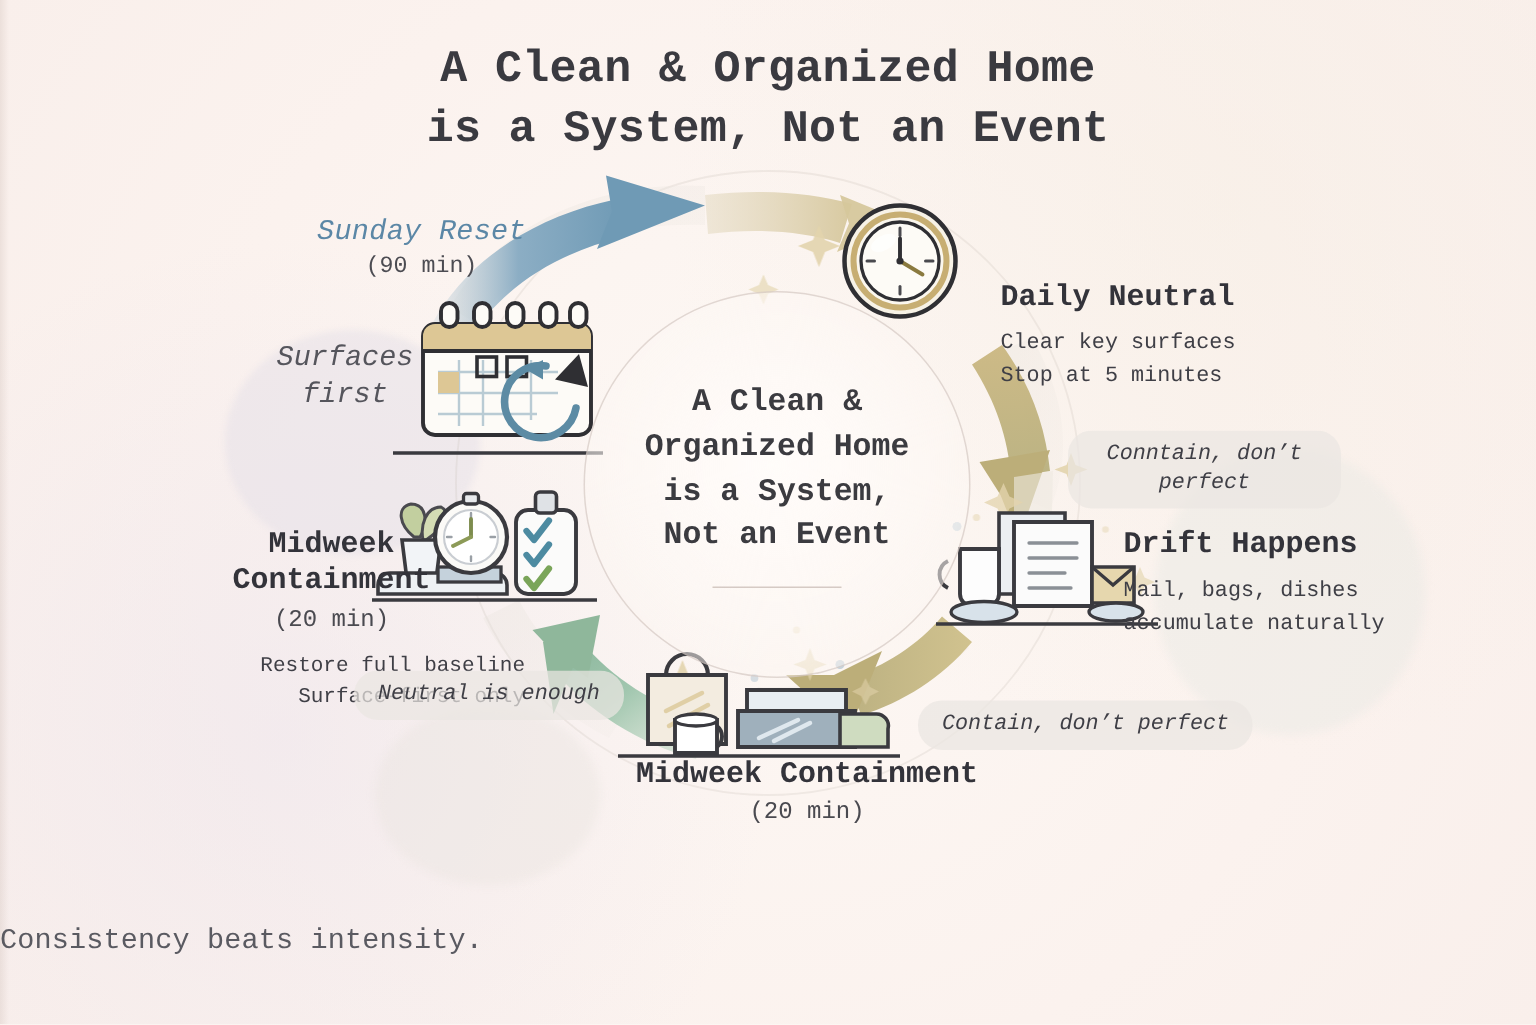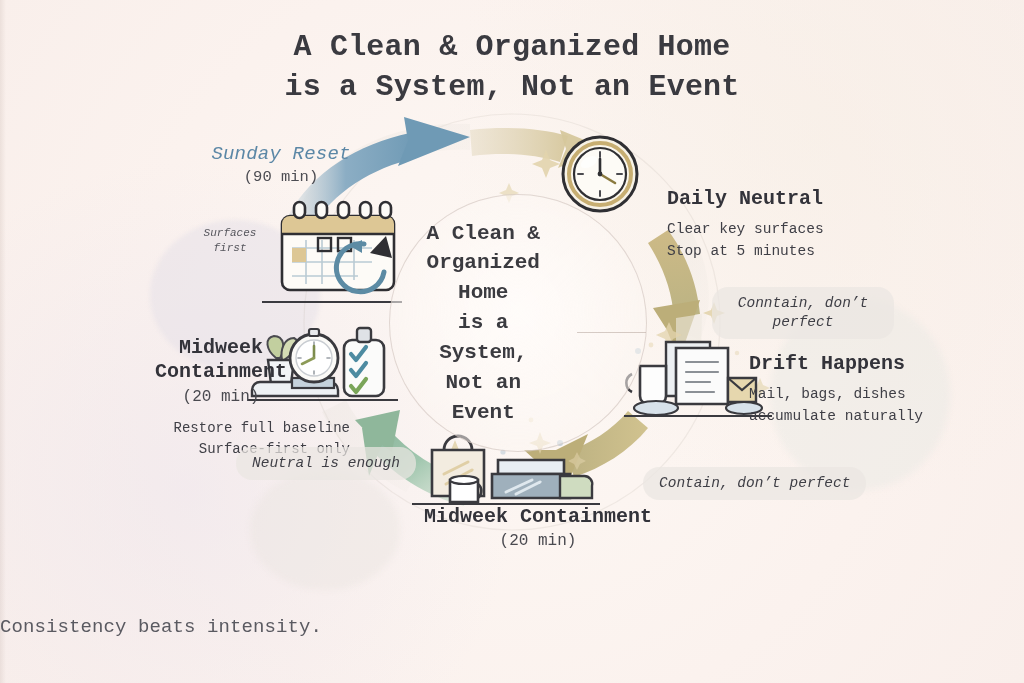--- a/index.html
+++ b/index.html
@@ -50,21 +50,21 @@
 
   
   .medallion {
     position: absolute;
     left: 389px; top: 194px;
     width: 256px; height: 256px;
     border-radius: 50%;
     border: 1.5px solid rgba(190,176,168,0.45);
     background: radial-gradient(circle at 50% 45%, rgba(255,252,250,0.92) 0%, rgba(252,246,242,0.55) 70%, rgba(252,246,242,0.15) 100%);
     display: flex;
-    flex-direction: row;
+    flex-direction: column;
     align-items: center;
     justify-content: center;
   }
   .medallion-text {
     text-align: center;
     font-size: 21px;
     font-weight: bold;
     line-height: 1.42;
     color: #3b3b40;
     padding: 0 22px;
@@ -103,21 +103,21 @@
     font-style: italic;
     font-weight: normal;
     font-size: 19px;
     color: #5b87a6;
     letter-spacing: .2px;
   }
   .node-sunday .dur { font-size: 15.5px; color: #4c4c52; }
 
   .node-daily { left: 667px; top: 143px; width: 280px; margin-top: 44px; }
   .node-drift { left: 749px; top: 352px; width: 250px; }
-  .node-midweek-left { left: 92px; top: 336px; width: 258px; text-align: center; }
+  .node-midweek-left { left: 92px; top: 352px; width: 258px; text-align: center; }
   .node-midweek-bottom { left: 380px; top: 505px; width: 316px; text-align: center; }
 
   .node-midweek-left .title { line-height: 1.22; }
   .node-midweek-left .desc,
   .node-midweek-bottom .desc { margin-top: 9px; font-size: 14px; text-align: right; }
   .node-midweek-bottom .dur { font-size: 16px; }
 
   
   .pill {
     position: absolute;
@@ -125,27 +125,27 @@
     border-radius: 16px;
     padding: 7px 16px;
     font-style: italic;
     font-size: 14.5px;
     color: #3f3f46;
     line-height: 1.3;
     text-align: center;
     white-space: pre-line;
   }
   .pill-conntain { left: 712px; top: 287px; width: 150px; }
-  .pill-contain  { left: 643px; top: 467px; }
+  .pill-contain  { left: 612px; top: 467px; }
   .pill-neutral  { left: 236px; top: 447px; }
 
   .note-plain {
     position: absolute;
     font-style: italic;
-    font-size: 11px;
+    font-size: 19px;
     color: #55555c;
     line-height: 1.32;
     text-align: center;
     white-space: pre-line;
   }
   .note-surfaces { left: 174px; top: 226px; width: 112px; }
 
   
   .footer {
     position: absolute;

